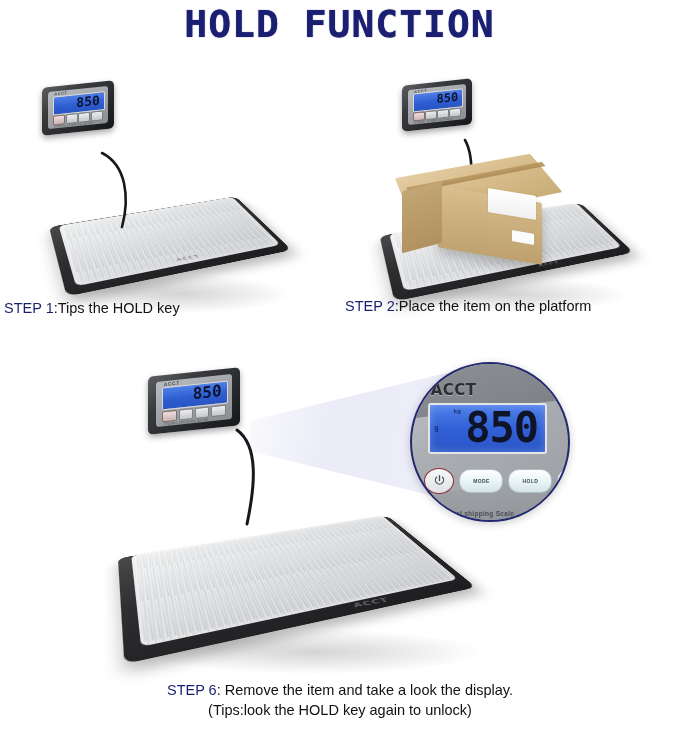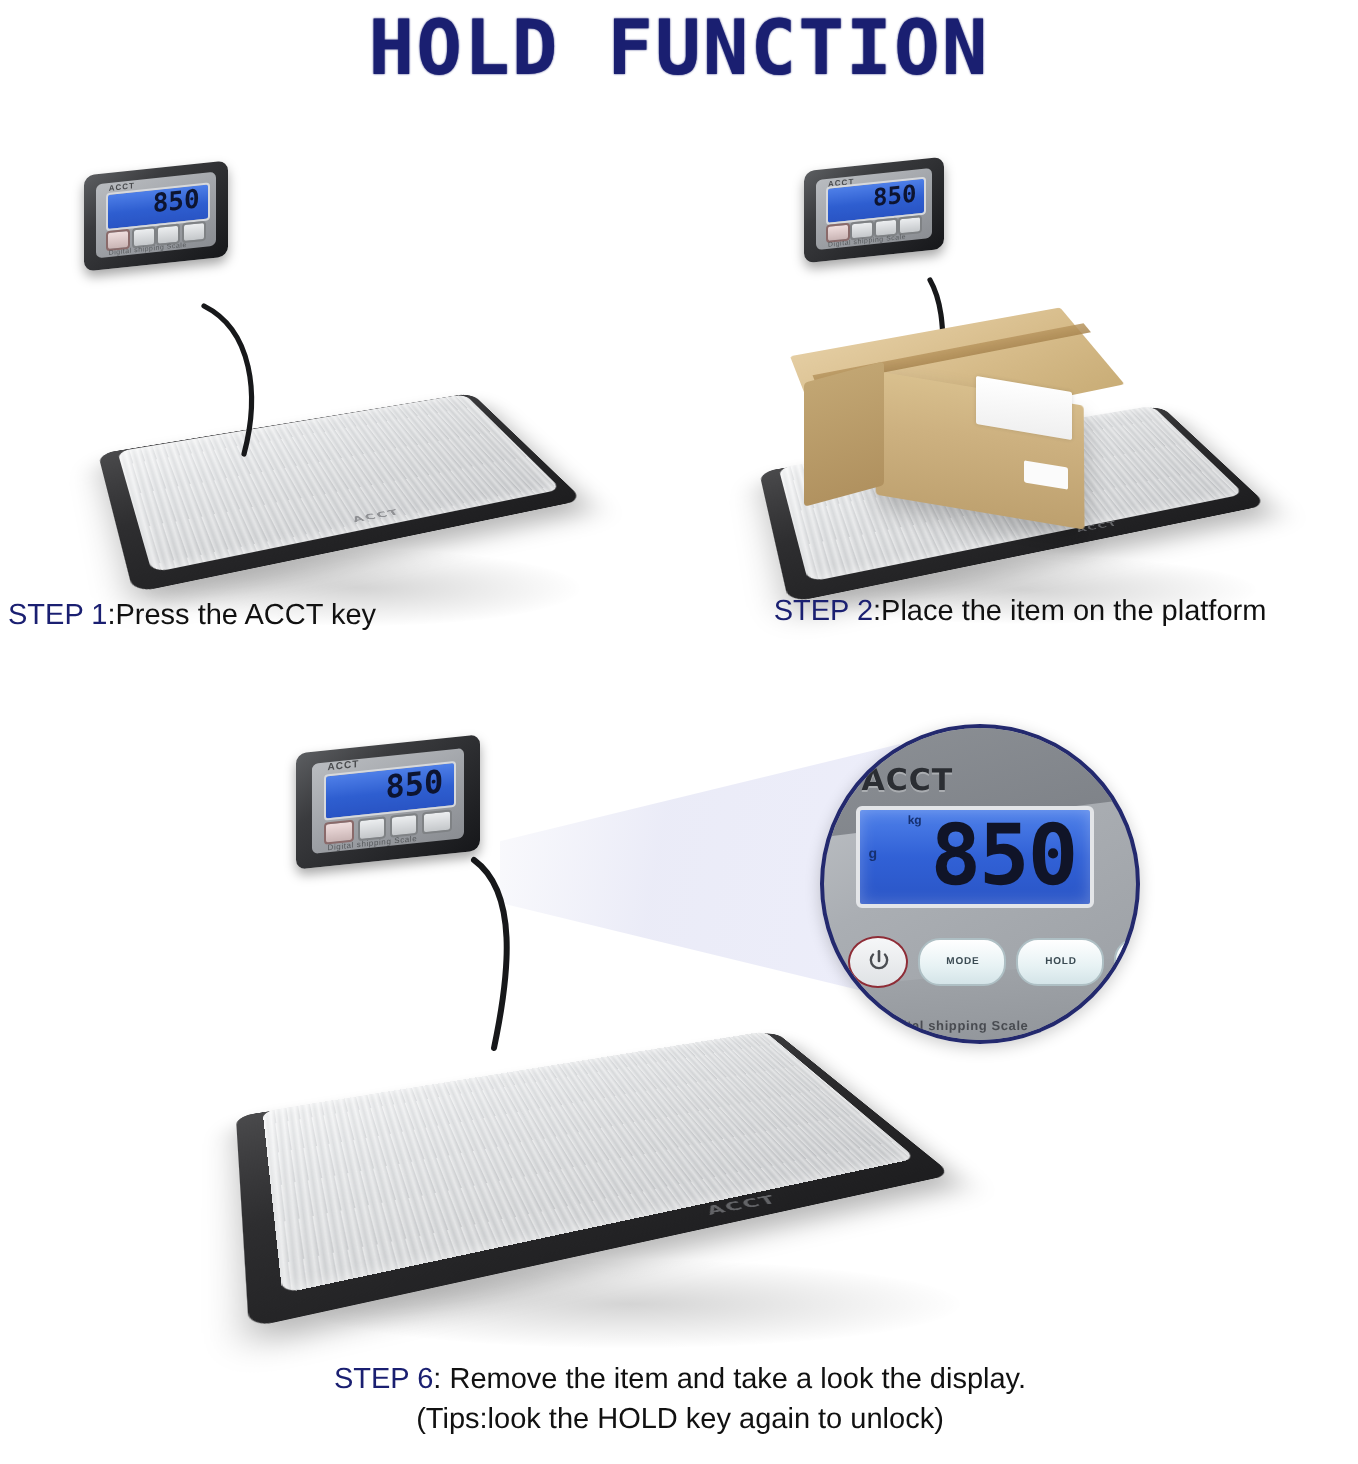--- a/index.html
+++ b/index.html
@@ -26,21 +26,21 @@
 
   
   .caption{
     position:absolute;
     font-size:14.5px;
     color:#111111;
     line-height:20px;
   }
   .caption .step{color:#1a1f71;font-weight:normal;}
   .cap1{left:4px;top:298px;width:330px;text-align:left;}
-  .cap2{left:345px;top:296px;width:330px;text-align:center;}
+  .cap2{left:345px;top:296px;width:330px;}
   .cap3{left:60px;top:680px;width:560px;text-align:center;}
 
   
   .scale{position:absolute;}
 
   
   .plat-wrap{position:absolute;}
   .plat-base{
     position:absolute;left:0;top:0;width:100%;height:100%;
     background:linear-gradient(170deg,#4a4a4c 0%,#2e2e30 45%,#1d1d1f 100%);
@@ -321,21 +321,21 @@
           <div class="head-btn"></div>
           <div class="head-btn"></div>
           <div class="head-btn"></div>
         </div>
         <div class="head-sub">Digital shipping Scale</div>
       </div>
     </div>
   </div>
 
   <div class="caption cap1">
-    <span class="step">STEP 1</span><span>:Press the ACCT key</span>
+    <span class="step">STEP 1</span><span>:Tips the HOLD key</span>
   </div>
 
   <div class="caption cap2">
     <span class="step">STEP 2</span><span>:Place the item on the platform</span><br>
   </div>
 
   <div class="mag-cone" style="left:250px;top:372px;width:200px;height:128px;"></div>
 
   <div class="plat-shadow" style="left:150px;top:630px;width:330px;height:44px;"></div>
 

